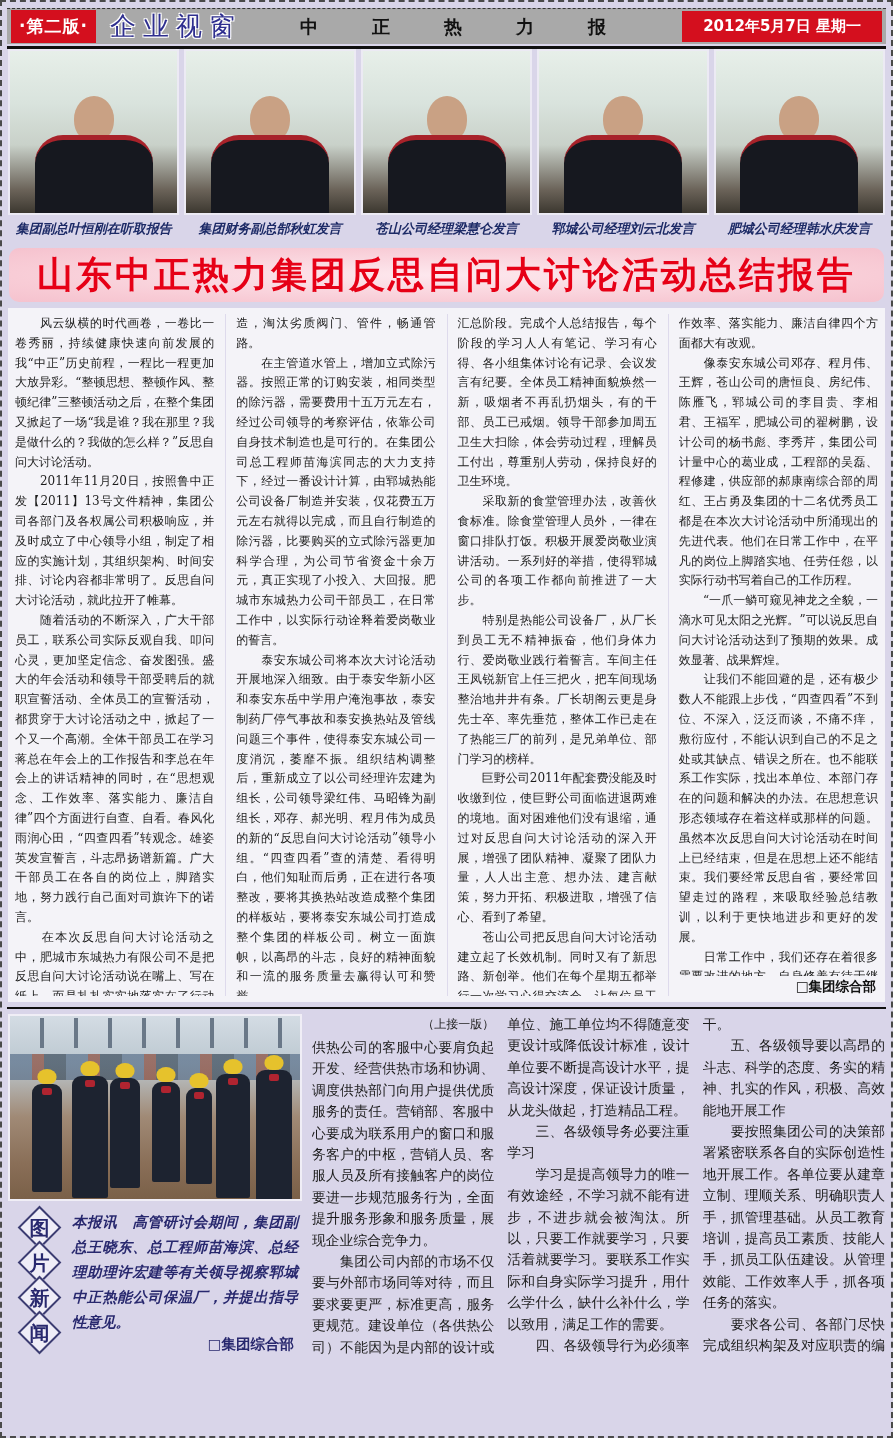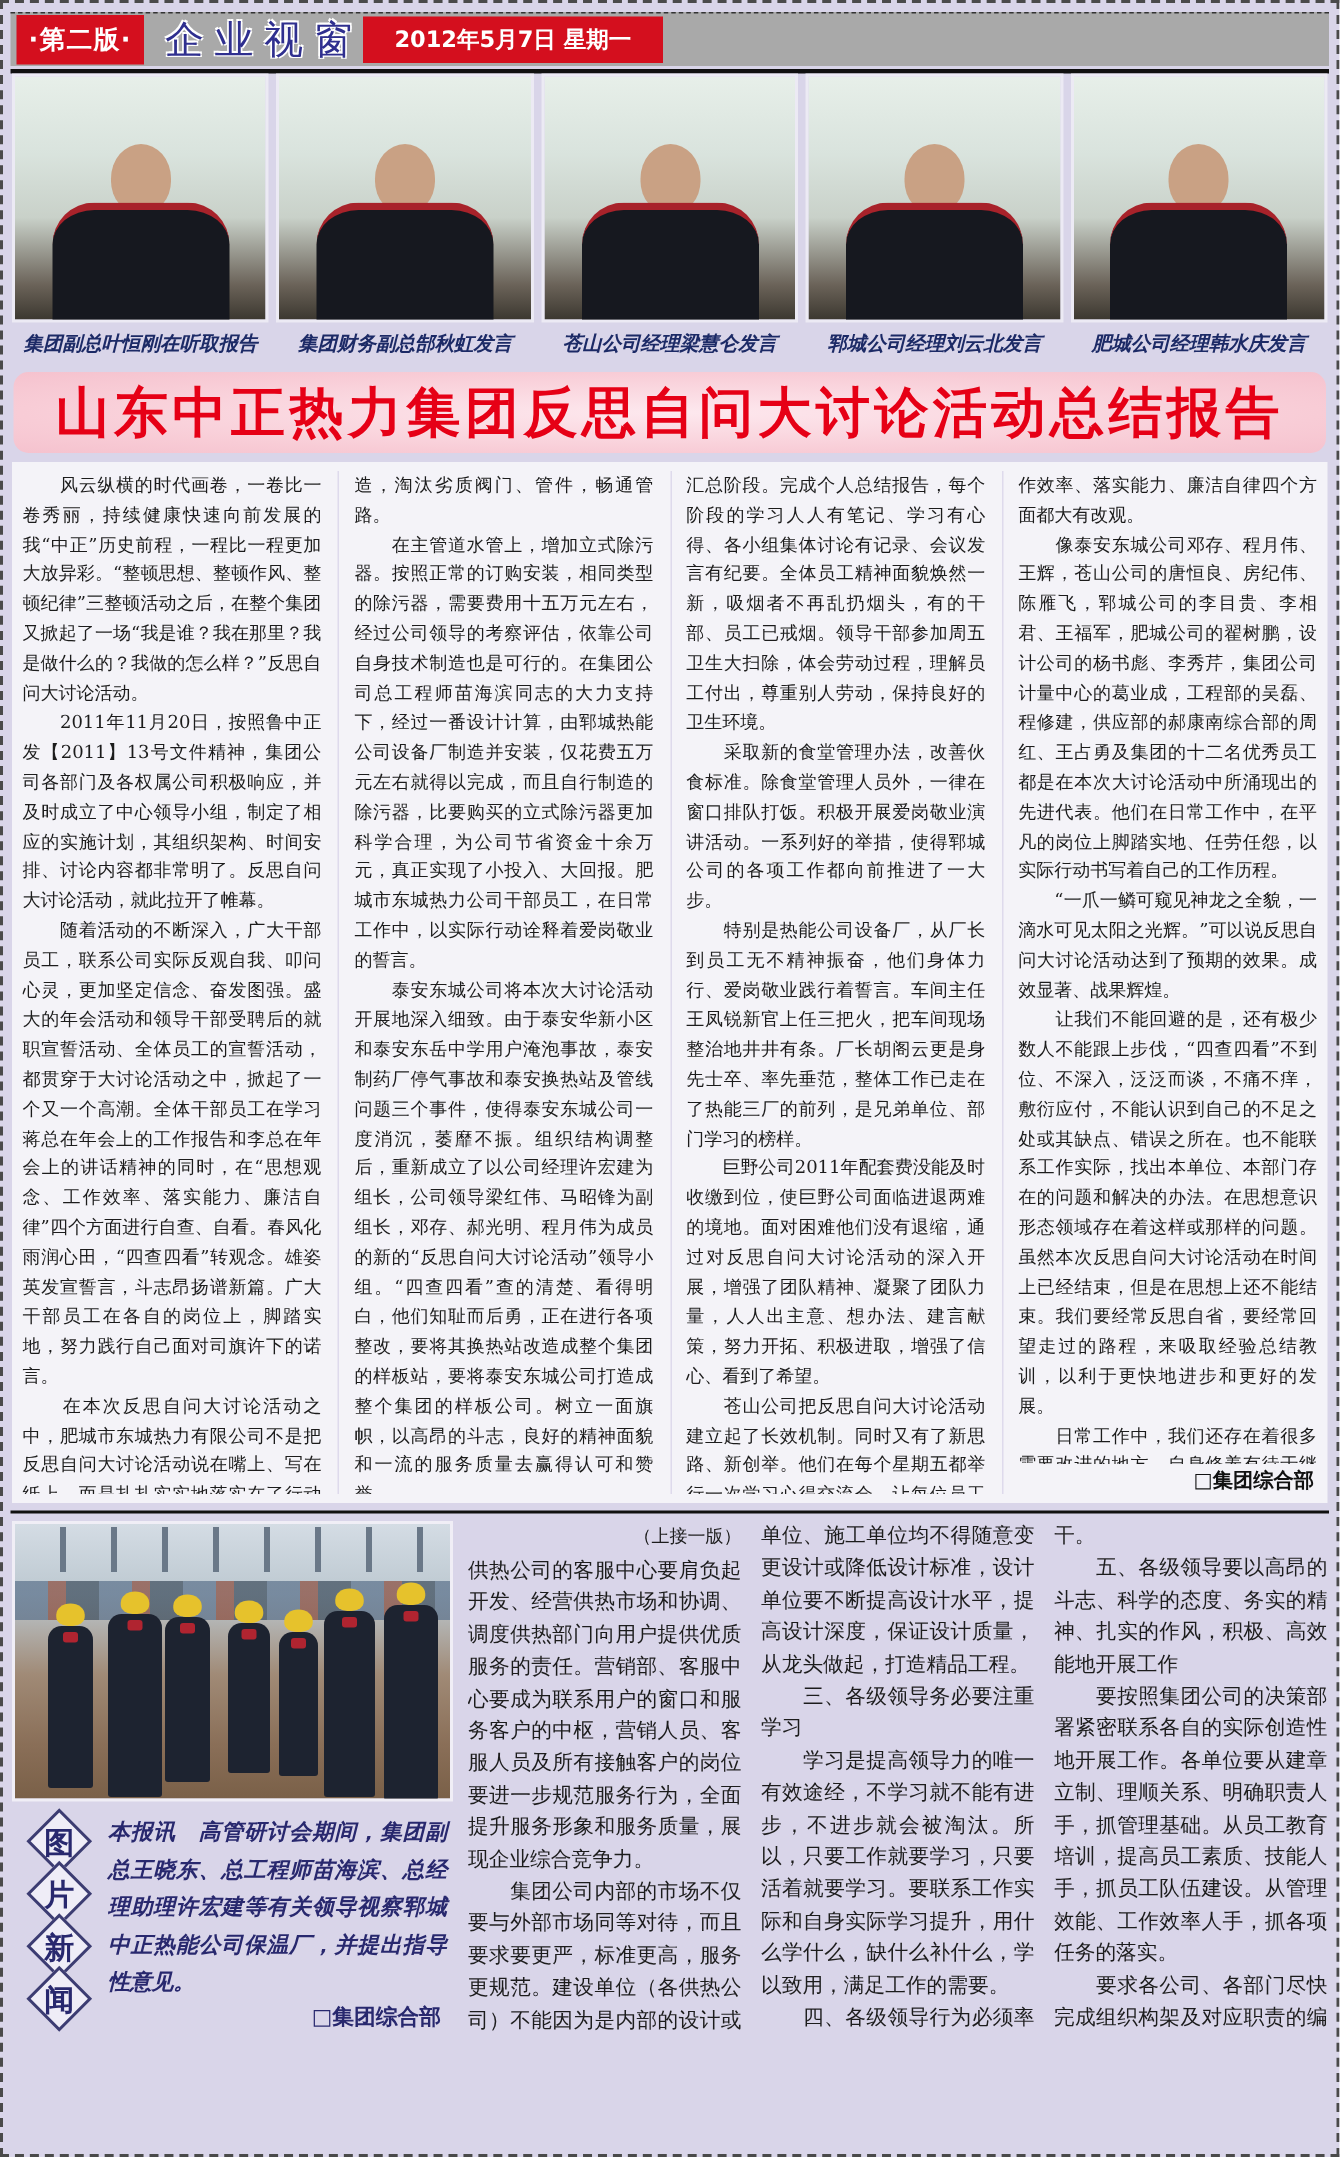--- a/index.html
+++ b/index.html
@@ -152,20 +152,21 @@
   .bcol1wrap .bcol { flex:1; }
 </style>
 </head>
 <body>
 
 <div class="page">
 
   <div class="masthead">
     <div class="edition-box">·第二版·</div>
     <div class="section-name">企业视窗</div>
+    <div class="paper-name">中　正　热　力　报</div>
     <div class="date-box">2012年5月7日 星期一</div>
   </div>
   <div class="black-rule"></div>
 
 
   <div class="photo-row">
     <div class="photo">
         <span class="ph-head"></span>
         <span class="ph-body"></span>
       </div>

